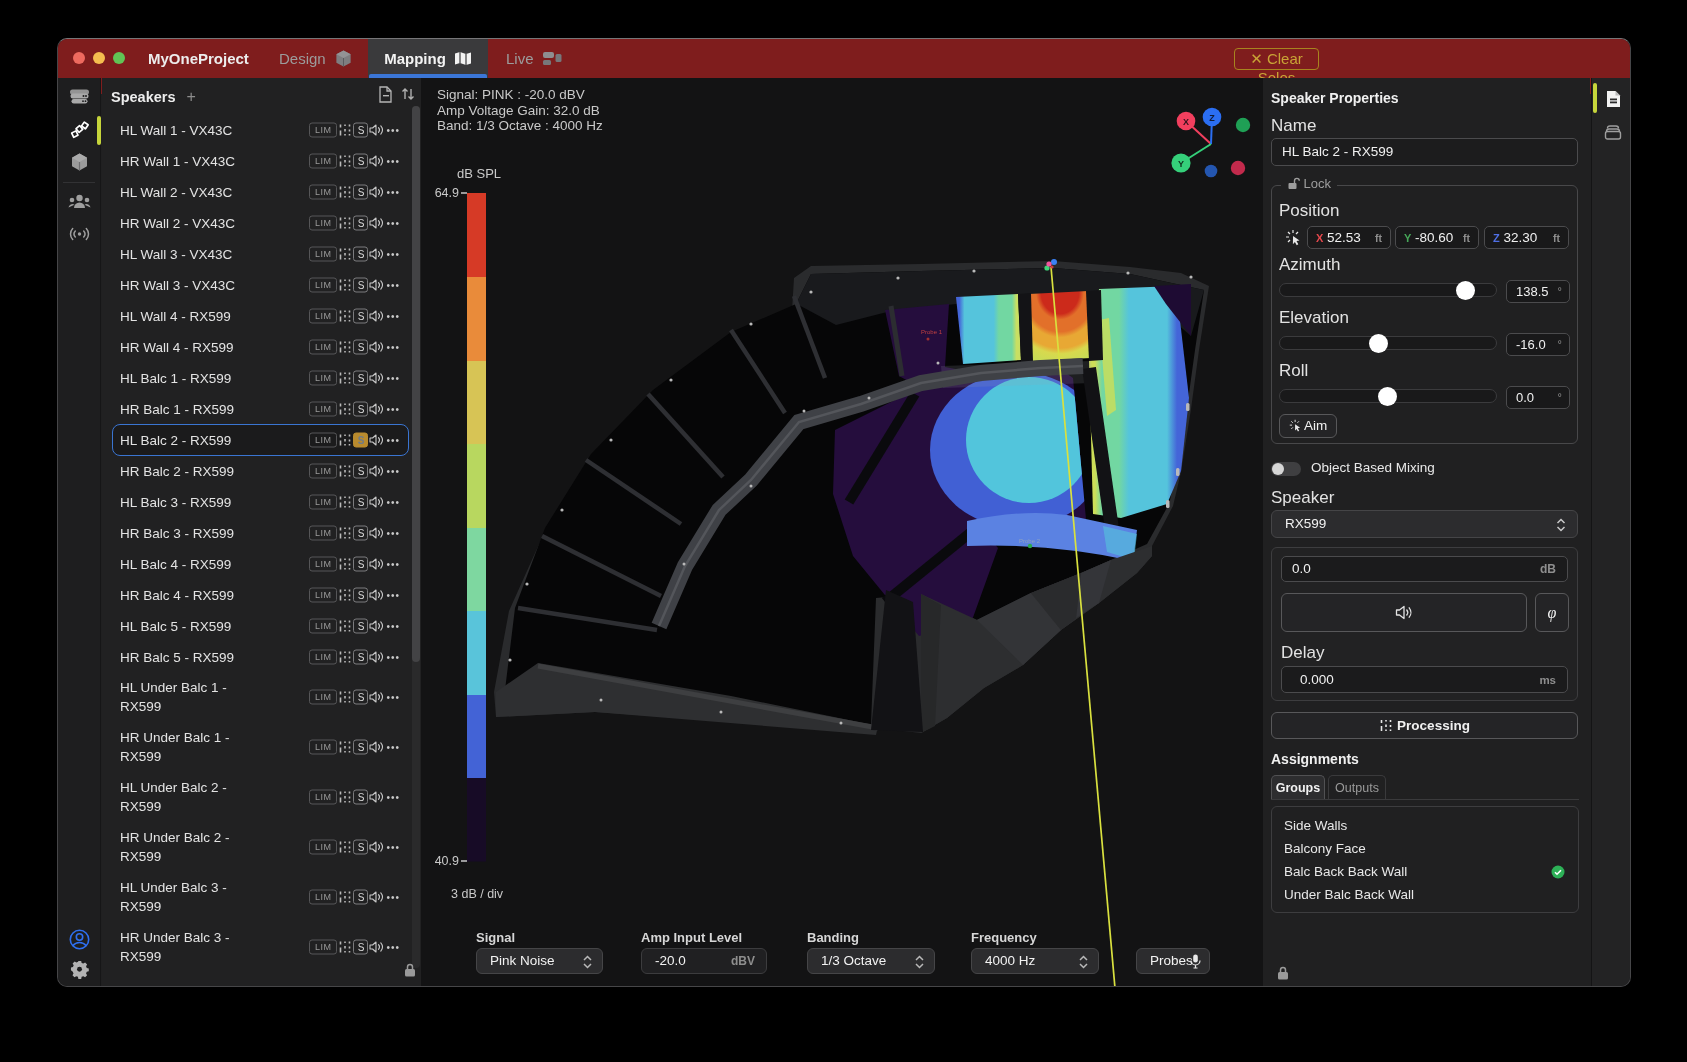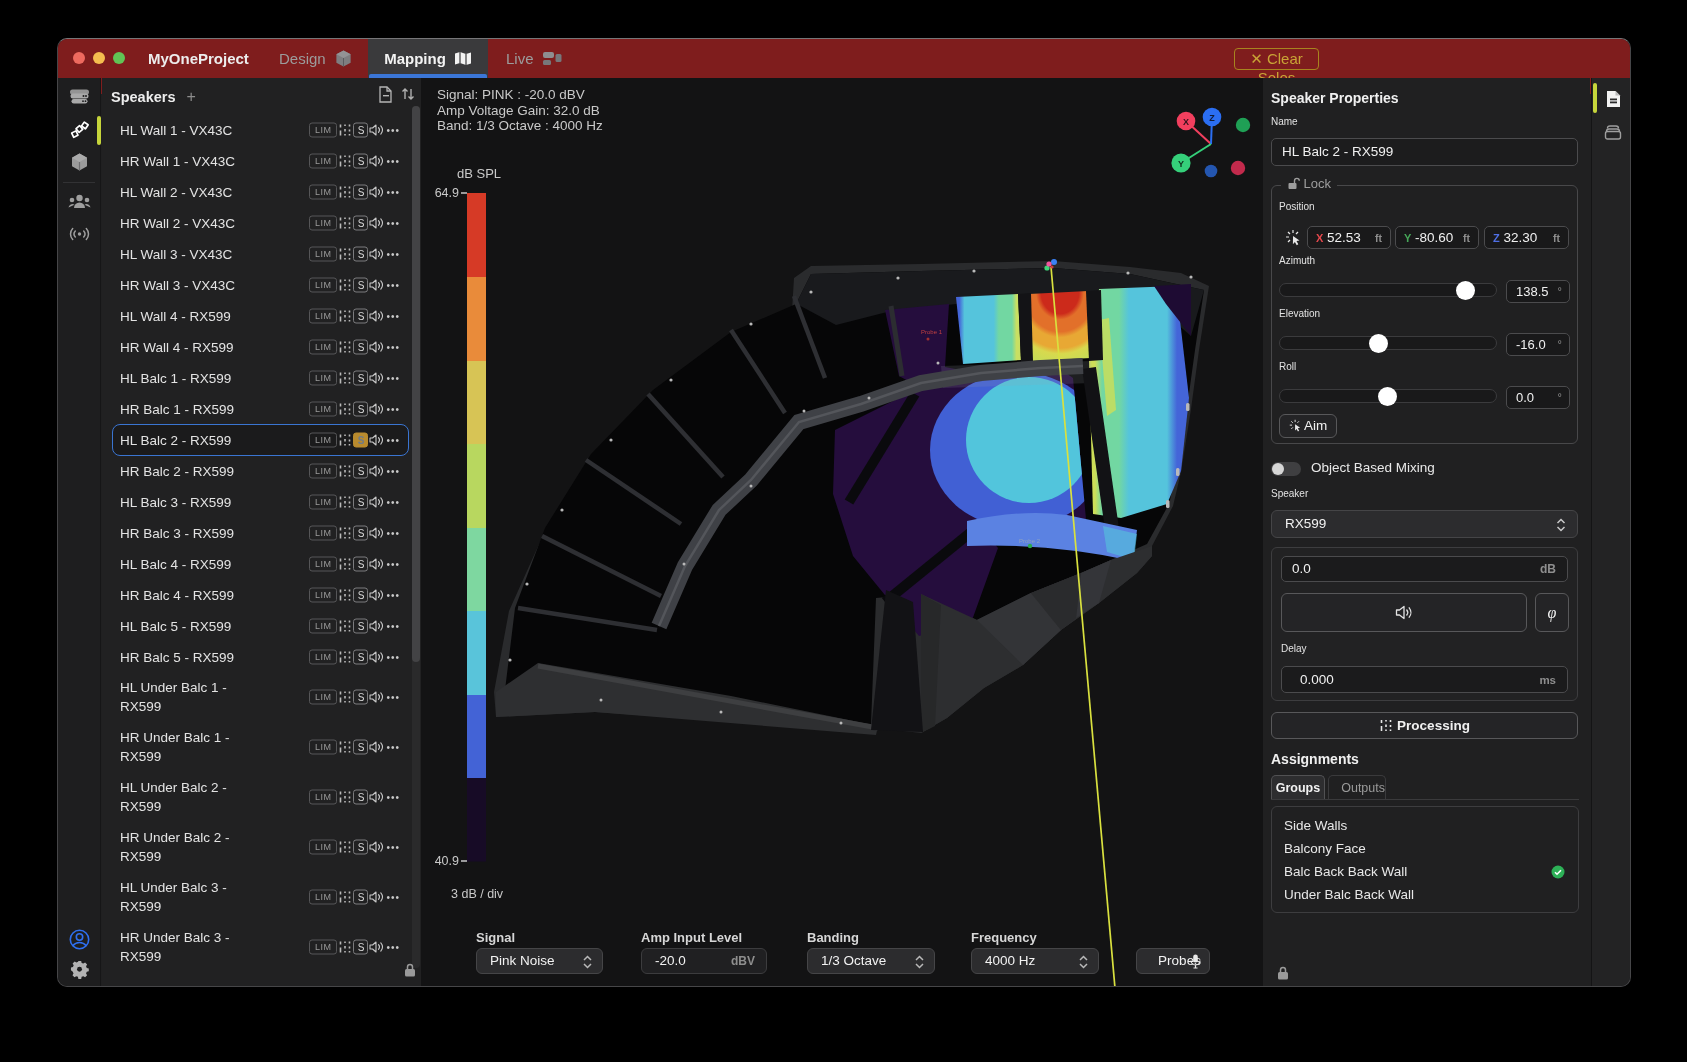--- a/index.html
+++ b/index.html
@@ -41,21 +41,21 @@
 #canvas{position:absolute;left:363px;top:39px;width:842px;bottom:0;background:#131314;overflow:hidden}
 #ctext{position:absolute;left:16px;top:9px;font-size:13.5px;color:#c9c9c9;line-height:15.5px}
 
 .blbl{position:absolute;font-size:13px;font-weight:bold;color:#d6d6d6}
 .dd{position:absolute;height:26px;background:#2c2c2e;border:1px solid #454547;border-radius:6px;color:#f2f2f2;font-size:13.5px;line-height:24px;padding-left:13px}
 .chev{position:absolute;right:9px;top:5px}
 .unit{position:absolute;right:11px;color:#8e8e8e;font-size:12px;font-weight:bold}
 
 #rpanel{position:absolute;left:1205px;top:39px;width:327px;bottom:0;background:#202021}
 #rstrip{position:absolute;left:1533px;top:39px;width:41px;bottom:0;background:#232324;border-left:1px solid #141415}
-.rlbl{position:absolute;font-size:10px;color:#e2e2e2}
+.rlbl{position:absolute;font-size:17px;color:#e2e2e2}
 .rfield{position:absolute;background:#19191a;border:1px solid #4b4b4d;border-radius:5px;color:#f0f0f0;font-size:13.5px}
 .slider{position:absolute;height:14px;background:#19191a;border:1px solid #3b3b3d;border-radius:7px}
 .knob{position:absolute;top:-3px;width:19px;height:19px;background:#fff;border-radius:50%}
 .vbox{position:absolute;width:64px;height:23px;background:#19191a;border:1px solid #4b4b4d;border-radius:5px;color:#f0f0f0;font-size:13px;line-height:21px;padding-left:9px}
 .deg{position:absolute;right:7px;top:-1px;color:#8e8e8e;font-size:11px}
 .btn{position:absolute;background:#242426;border:1px solid #58585a;border-radius:6px;color:#f0f0f0;font-size:13.5px;text-align:center}
 </style></head><body>
 <div id="stage">
 <div id="win">
 <div id="tbar">
@@ -911,21 +911,21 @@
 <div class="blbl" style="left:220px;top:852px">Amp Input Level</div>
 <div class="dd" style="left:220px;top:870px;width:126px;background:#202022;border-color:#3c3c3e">-20.0<span class="unit" style="top:0;line-height:24px">dBV</span></div>
 <div class="blbl" style="left:386px;top:852px">Banding</div>
 <div class="dd" style="left:386px;top:870px;width:128px">1/3 Octave<svg class="chev" width="11" height="16" viewBox="0 0 11 16">
             <path d="M2 6l3.5-3.5L9 6M2 10l3.5 3.5L9 10" fill="none" stroke="#b9b9b9" stroke-width="1.5"></path>
           </svg></div>
 <div class="blbl" style="left:550px;top:852px">Frequency</div>
 <div class="dd" style="left:550px;top:870px;width:128px">4000 Hz<svg class="chev" width="11" height="16" viewBox="0 0 11 16">
             <path d="M2 6l3.5-3.5L9 6M2 10l3.5 3.5L9 10" fill="none" stroke="#b9b9b9" stroke-width="1.5"></path>
           </svg></div>
-<div class="dd" style="left:715px;top:870px;width:74px;text-align:center">Probes <svg style="position:absolute;right:8px;top:5px" width="11" height="15" viewBox="0 0 11 15">
+<div class="dd" style="left:715px;top:870px;width:74px;text-align:left">Probes <svg style="position:absolute;right:8px;top:5px" width="11" height="15" viewBox="0 0 11 15">
             <rect x="3.2" y="0.5" width="4.6" height="8" rx="2.3" fill="#e8e8e8"></rect>
             <path d="M1 6.5a4.5 4.5 0 009 0M5.5 11v3M3.5 14h4" stroke="#e8e8e8" stroke-width="1.2" fill="none"></path>
           </svg></div>
 
 </div>
 <div id="rpanel">
  <div class="rlbl" style="left:8px;top:12px;font-size:14px;color:#f0f0f0;font-weight:bold">Speaker Properties</div>
  <div class="rlbl" style="left:8px;top:38px">Name</div>
  <div class="rfield" style="left:8px;top:60px;width:307px;height:28px;line-height:26px;padding-left:10px;background:#1c1c1d">HL Balc 2 - RX599</div>
 
@@ -1001,21 +1001,21 @@
               <line x1="7" y1="5.5" x2="7" y2="8"></line>
               <line x1="7" y1="10.5" x2="7" y2="12"></line>
               <line x1="11.5" y1="1" x2="11.5" y2="3"></line>
               <line x1="11.5" y1="6" x2="11.5" y2="8"></line>
               <line x1="11.5" y1="10.5" x2="11.5" y2="12"></line>
             </g>
           </svg>Processing</div>
  <div class="rlbl" style="left:8px;top:673px;font-size:14px;color:#f0f0f0;font-weight:bold">Assignments</div>
 
  <div style="position:absolute;left:8px;top:697px;width:54px;height:25px;background:#2d2d2f;border:1px solid #515153;border-bottom:none;border-radius:5px 5px 0 0;color:#f2f2f2;font-size:12.5px;font-weight:bold;text-align:center;line-height:24px">Groups</div>
- <div style="position:absolute;left:65px;top:697px;width:58px;height:25px;border:1px solid #3a3a3c;border-bottom:none;border-radius:5px 5px 0 0;color:#9a9a9a;font-size:12.5px;text-align:right;line-height:24px">Outputs</div>
+ <div style="position:absolute;left:65px;top:697px;width:58px;height:25px;border:1px solid #3a3a3c;border-bottom:none;border-radius:5px 5px 0 0;color:#9a9a9a;font-size:12.5px;text-align:center;line-height:24px">Outputs</div>
  <div style="position:absolute;left:8px;top:721px;width:308px;border-top:1px solid #3a3a3c"></div>
  <div style="position:absolute;left:8px;top:728px;width:308px;height:107px;border:1px solid #3d3d3f;border-radius:6px"></div>
  <div style="position:absolute;left:21px;top:736px;font-size:13.5px;color:#e8e8e8;line-height:23px">Side Walls<br>Balcony Face<br>Balc Back Back Wall<br>Under Balc Back Wall</div>
  <svg style="position:absolute;left:288px;top:787px" width="14" height="14" viewBox="0 0 14 14">
           <circle cx="7" cy="7" r="6.5" fill="#2db157"></circle>
           <path d="M4 7.2l2 2 4-4" fill="none" stroke="#fff" stroke-width="1.6"></path>
         </svg>
  <svg style="position:absolute;left:14px;top:888px" width="12" height="14" viewBox="0 0 12 14">
           <rect x="1" y="6" width="10" height="7.5" rx="1.5" fill="#9a9a9a"></rect>
           <path d="M3.5 6V4a2.5 2.5 0 015 0v2" fill="none" stroke="#9a9a9a" stroke-width="1.5"></path>

